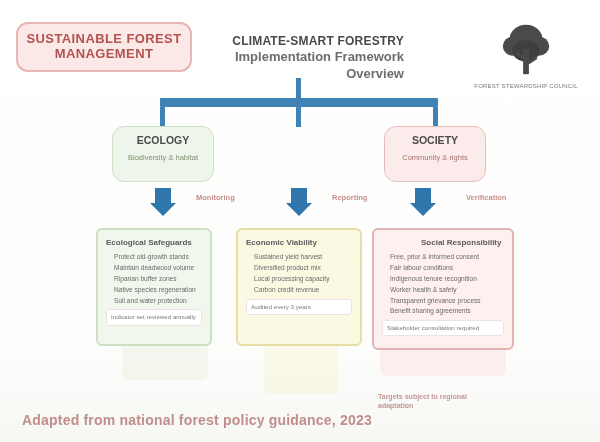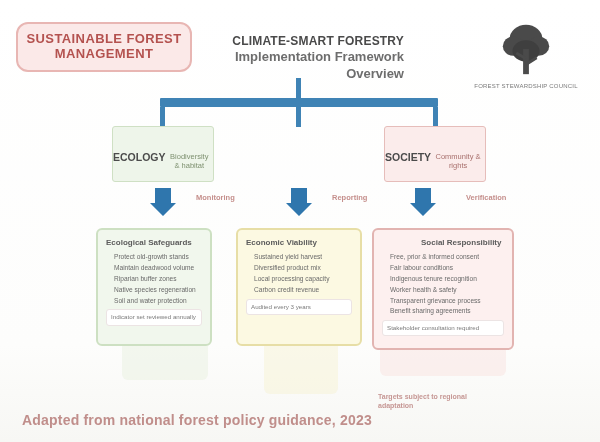--- a/index.html
+++ b/index.html
@@ -62,33 +62,33 @@
   .conn-drop{
     position:absolute;top:107px;width:5px;height:20px;background:#3f83b5;
   }
   .conn-drop.d1{left:160px;}
   .conn-drop.d2{left:296px;}
   .conn-drop.d3{left:433px;}
 
   
   .cat{
     position:absolute;top:126px;width:102px;height:56px;
-    border-radius:3px;box-sizing:border-box;
-    display:flex;align-items:center;
+    border-radius:12px;box-sizing:border-box;
+    display:flex;flex-direction:column;align-items:center;
     padding-top:7px;
   }
   .cat-title{font-size:10.5px;font-weight:bold;line-height:1.15;text-align:center;}
   .cat-sub{font-size:7.5px;margin-top:7px;text-align:center;line-height:1.2;padding:0 4px;}
   .cat.green{left:112px;background:#eef5ea;border:1px solid #cfe0c4;}
   .cat.green .cat-title{color:#4b4b4b;}
   .cat.green .cat-sub{color:#7e9170;}
   .cat.yellow{left:248px;background:#fbf7df;border:1px solid #e6dda4;}
   .cat.yellow .cat-title{color:#4b4b4b;}
   .cat.yellow .cat-sub{color:#9b9153;}
-  .cat.red{left:384px;background:#fbeceb;border:1px solid #e6bdba;justify-content:flex-end;}
+  .cat.red{left:384px;background:#fbeceb;border:1px solid #e6bdba;}
   .cat.red .cat-title{color:#4b4b4b;}
   .cat.red .cat-sub{color:#a8706d;}
 
   
   .arrow{position:absolute;top:188px;width:26px;height:28px;}
   .arrow.a1{left:150px;}
   .arrow.a2{left:286px;}
   .arrow.a3{left:410px;}
 
   

